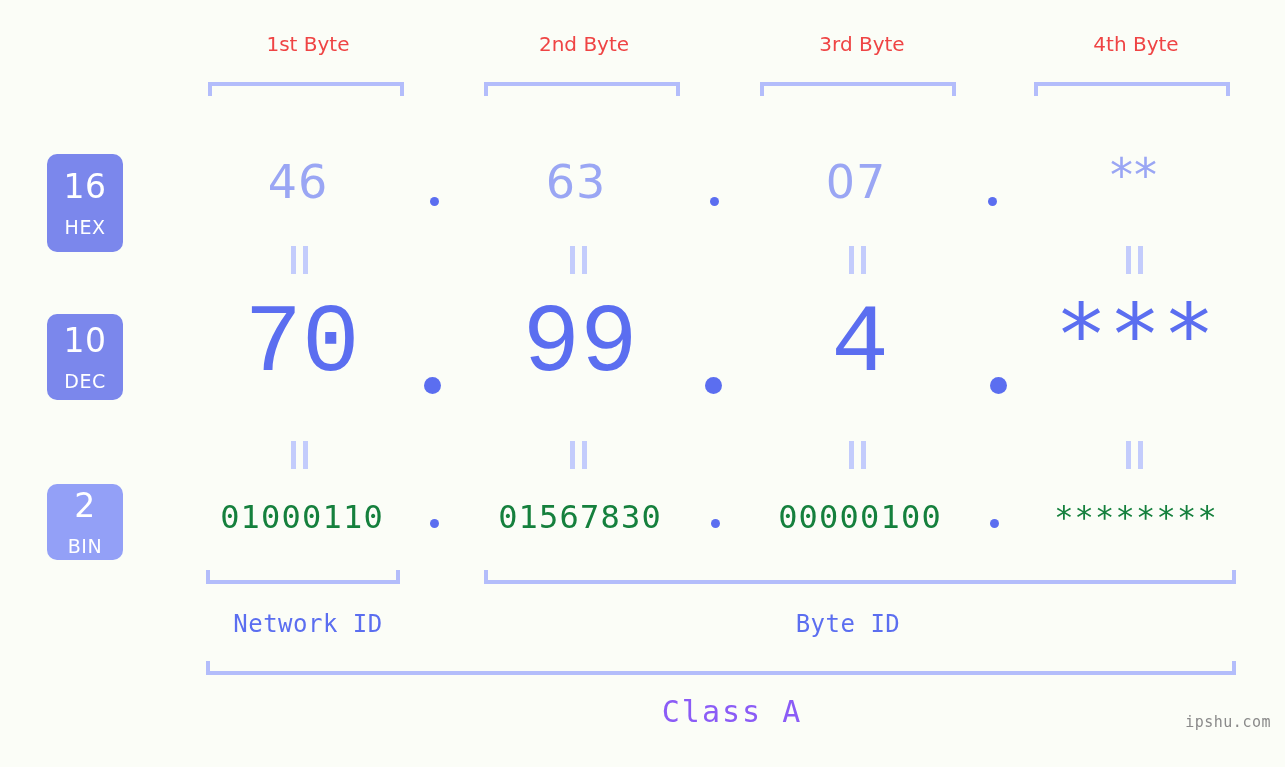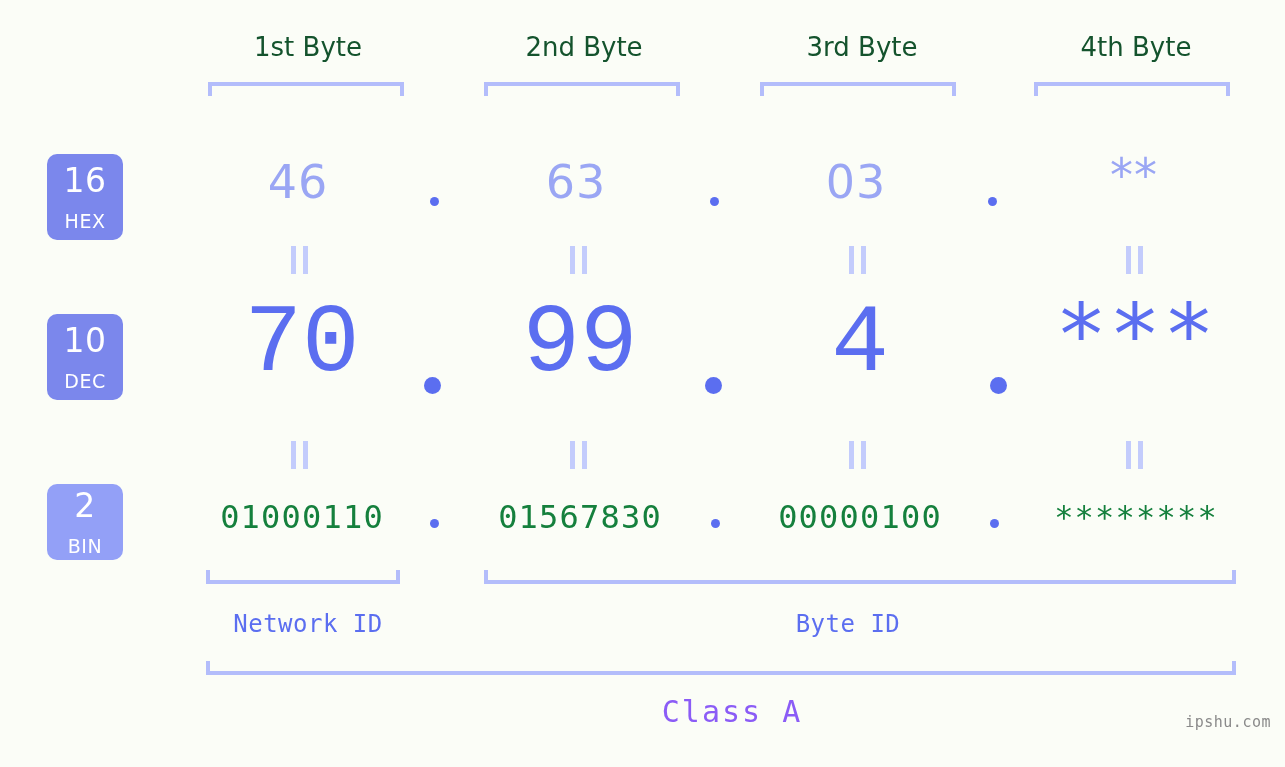--- a/index.html
+++ b/index.html
@@ -18,22 +18,22 @@
   .stage {
     position: absolute;
     inset: 0;
   }
 
   
   .byte-label {
     position: absolute;
     top: 32px;
     text-align: center;
-    font-size: 26px;
-    color: #14532d;
+    font-size: 20px;
+    color: #ef4444;
     font-family: "DejaVu Sans", sans-serif;
     letter-spacing: 0px;
     white-space: nowrap;
   }
 
   
   .bracket-down {
     position: absolute;
     border-top: 4px solid #b3bdfb;
     border-left: 4px solid #b3bdfb;
@@ -71,21 +71,21 @@
     font-family: "DejaVu Sans", sans-serif;
     font-weight: 400;
     letter-spacing: 0.5px;
   }
   .badge .small {
     font-size: 19px;
     margin-top: 15px;
     font-family: "DejaVu Sans", sans-serif;
     letter-spacing: 0.5px;
   }
-  #badge-hex { top: 154px; height: 86px; background: #7b87ec; }
+  #badge-hex { top: 154px; height: 98px; background: #7b87ec; }
   #badge-dec { top: 314px; height: 86px; background: #7b87ec; }
   #badge-bin { top: 484px; height: 76px; background: #93a0f7; }
 
   
   .hex-val {
     position: absolute;
     top: 155px;
     font-size: 46px;
     color: #9aa6f4;
     font-family: "DejaVu Sans", sans-serif;
@@ -216,21 +216,21 @@
 
   <div class="badge" id="badge-hex">
     <span class="big">16</span>
     <span class="small">HEX</span>
   </div>
 
   <div class="hex-val" style="left:186px;width:224px;">46</div>
   <div class="hex-dot" style="left:430px;"></div>
   <div class="hex-val" style="left:464px;width:224px;">63</div>
   <div class="hex-dot" style="left:710px;"></div>
-  <div class="hex-val" style="left:744px;width:224px;">03</div>
+  <div class="hex-val" style="left:744px;width:224px;">07</div>
   <div class="hex-dot" style="left:988px;"></div>
   <div class="hex-val" style="left:1022px;width:224px;top:148px;">**</div>
 
   <div class="eqbars" style="left:291px;top:246px;">
     <span></span>
       <span></span>
   </div>
   <div class="eqbars" style="left:570px;top:246px;">
     <span></span>
       <span></span>

